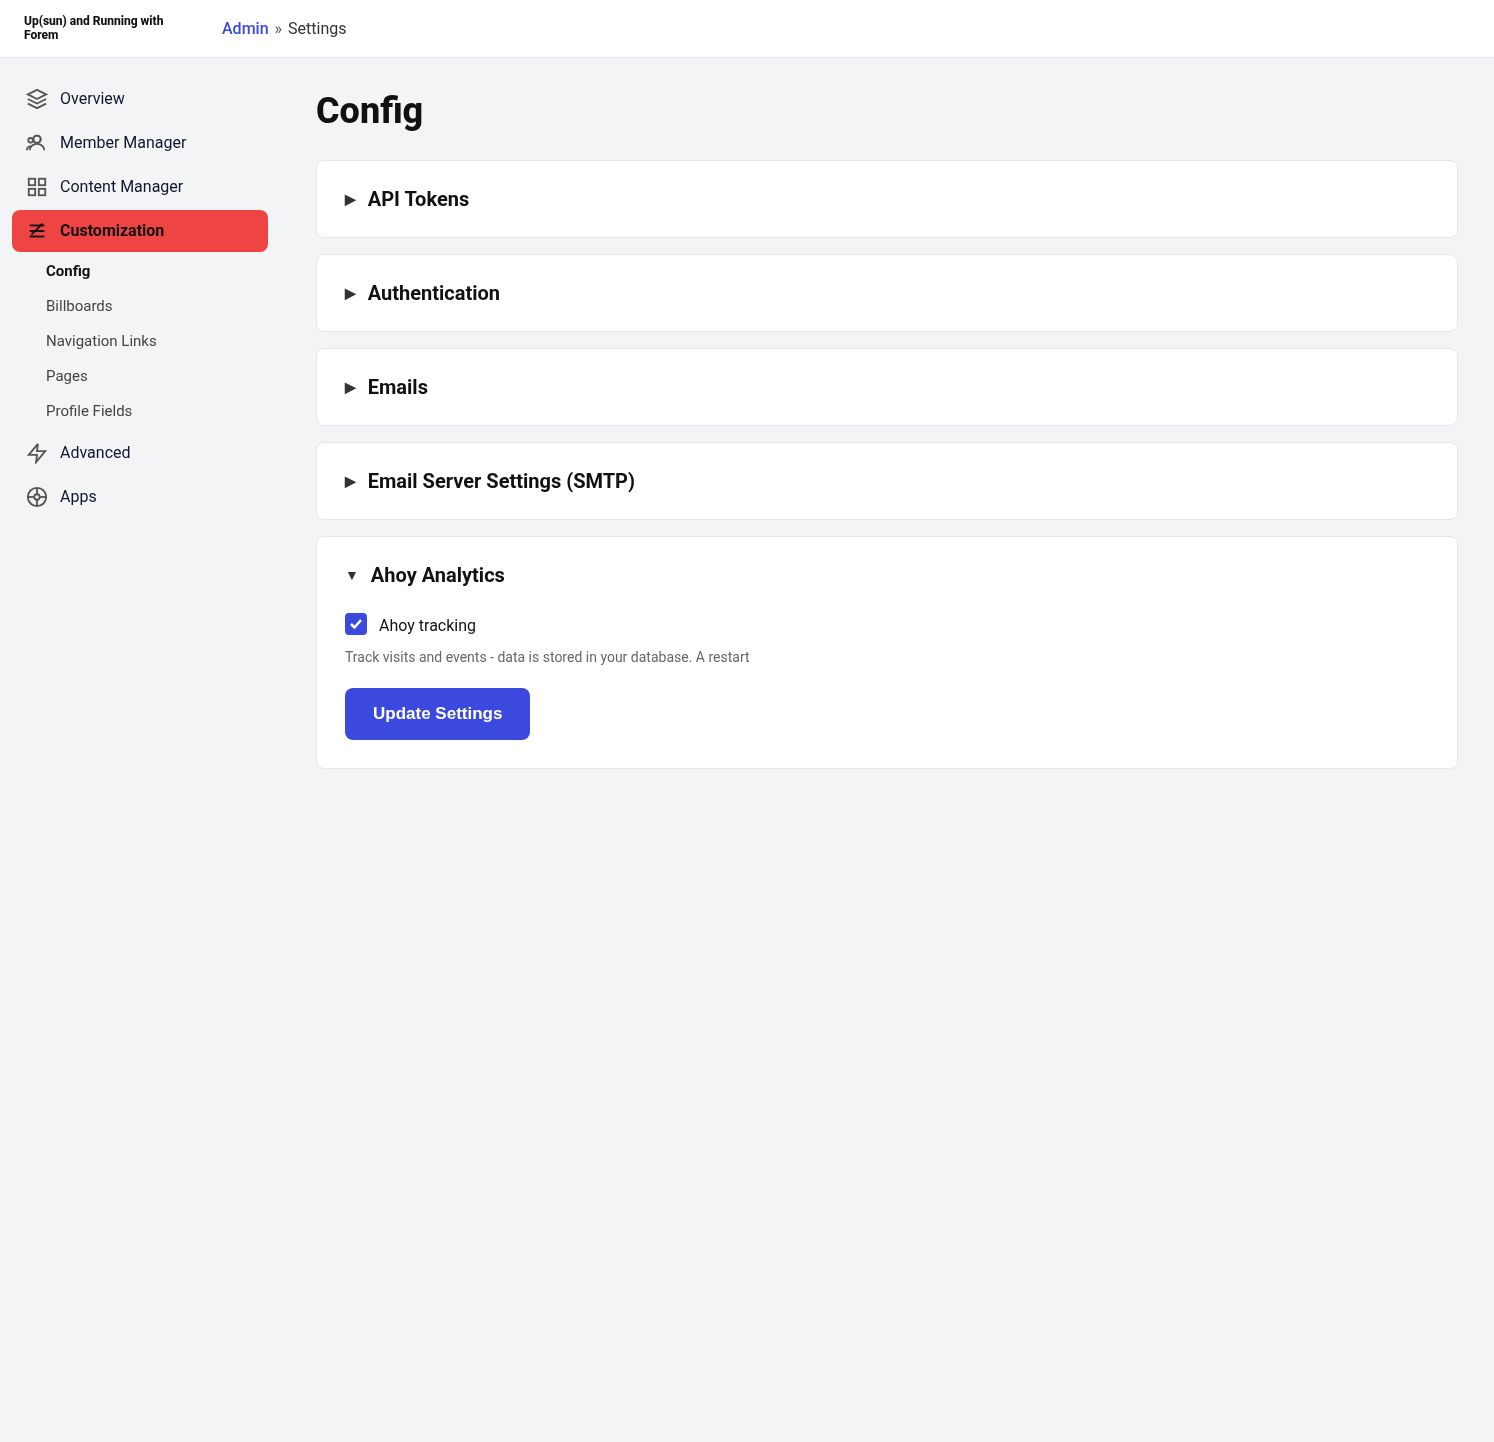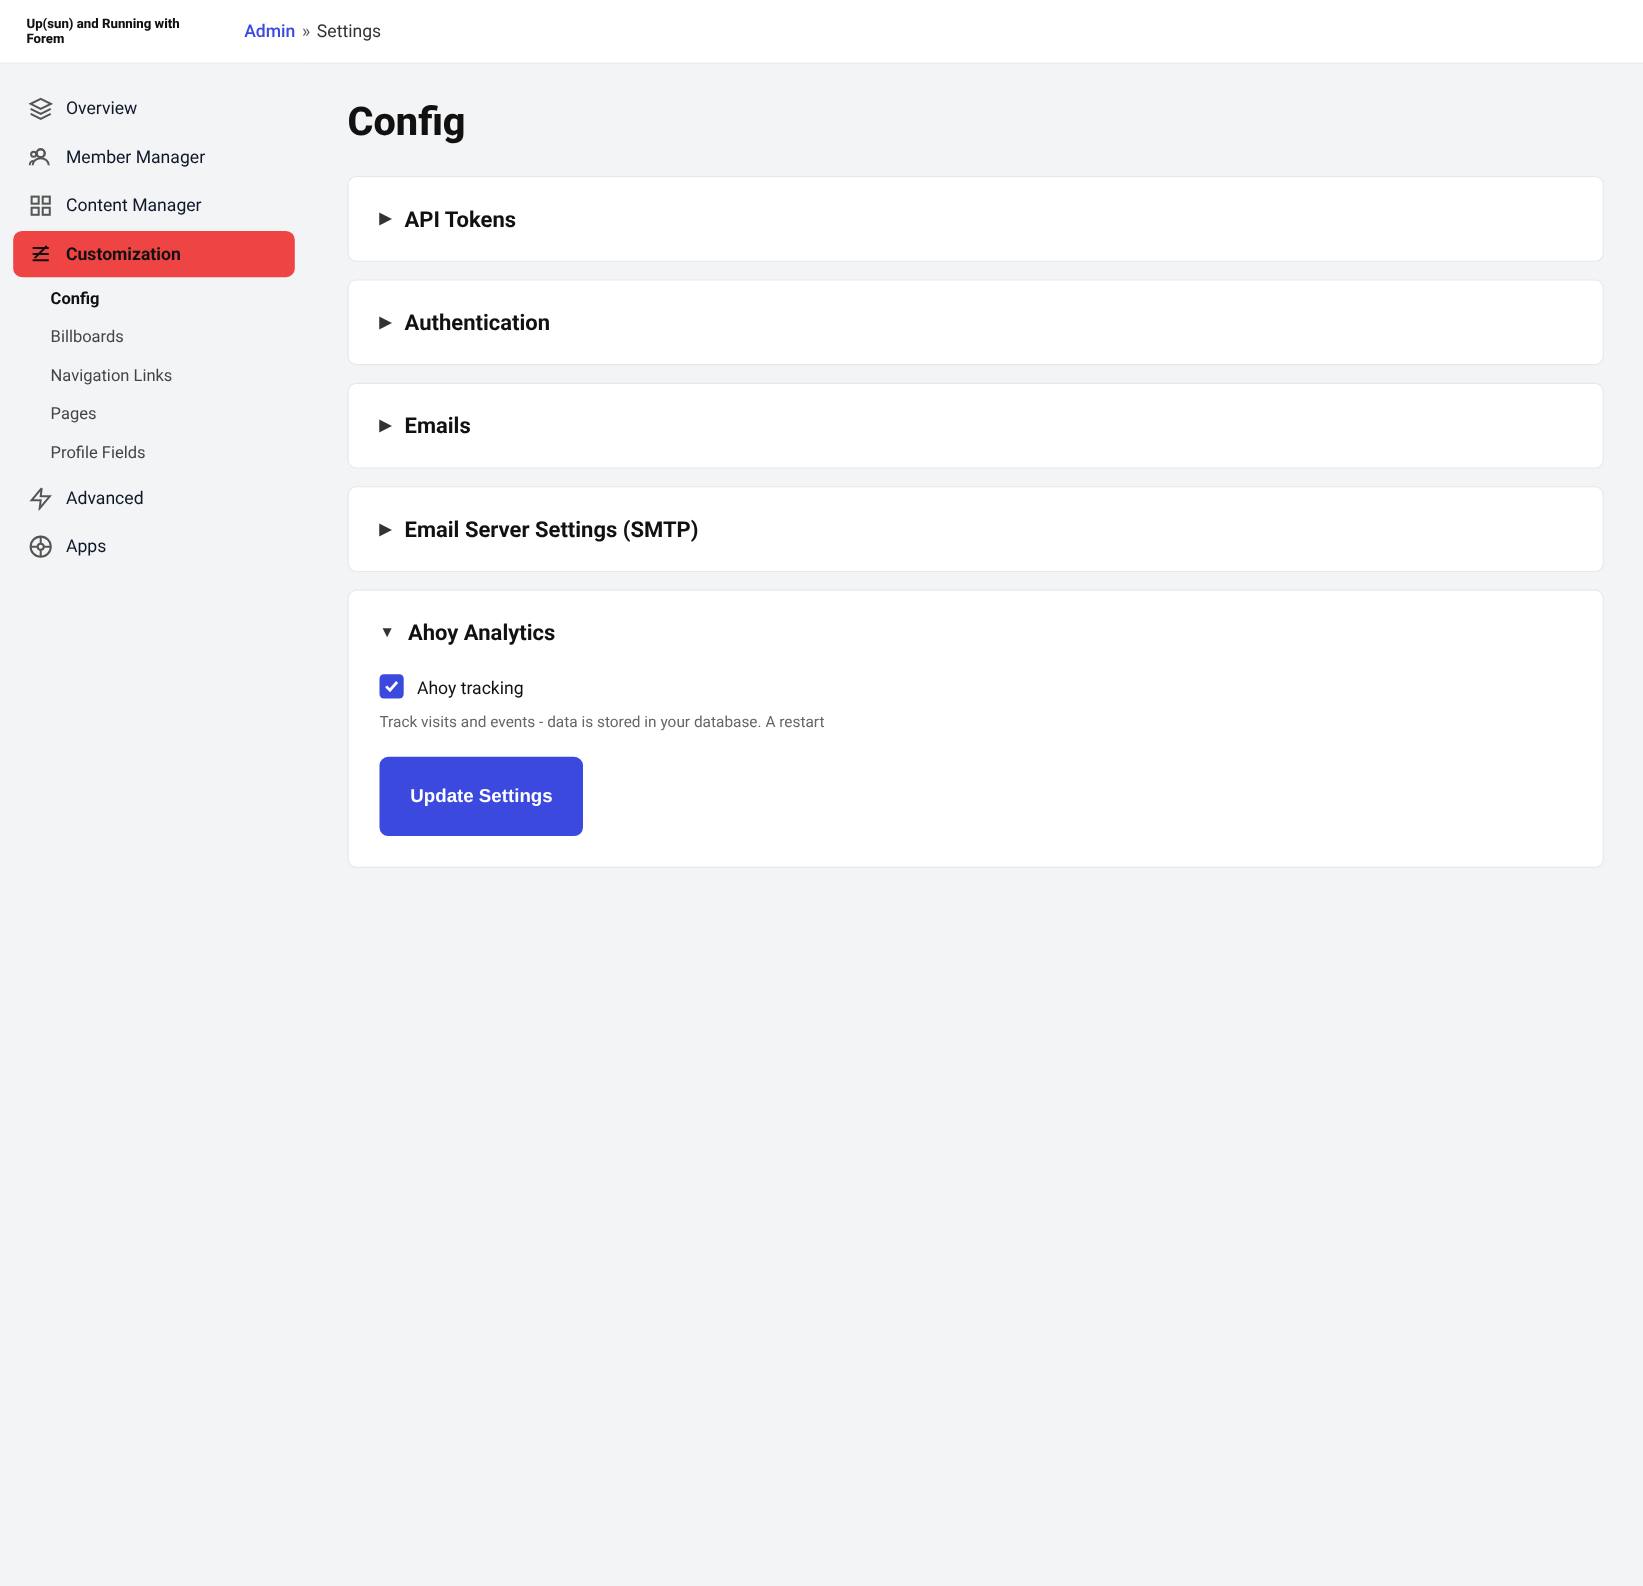--- a/index.html
+++ b/index.html
@@ -170,21 +170,21 @@
       font-size: 14px;
       color: #666;
       margin-bottom: 20px;
       line-height: 1.5;
     }
     .update-btn {
       background: #3b49df;
       color: #fff;
       border: none;
       border-radius: 8px;
-      padding: 26px 28px;
+      padding: 16px 28px;
       font-size: 17px;
       font-weight: 600;
       cursor: pointer;
     }
 
     
   </style>
 </head>
 <body>
 

